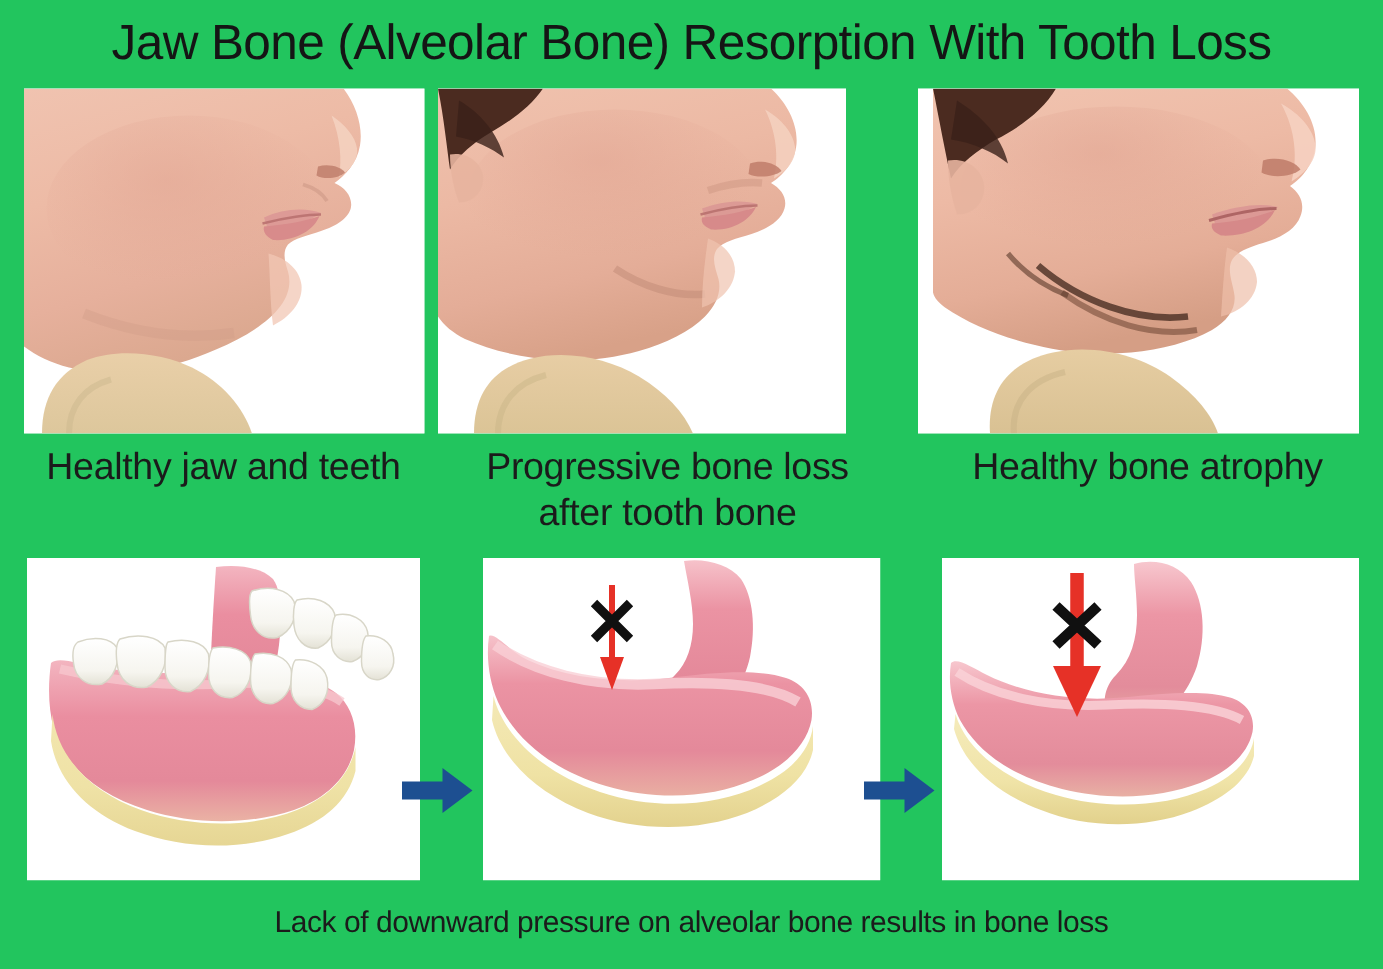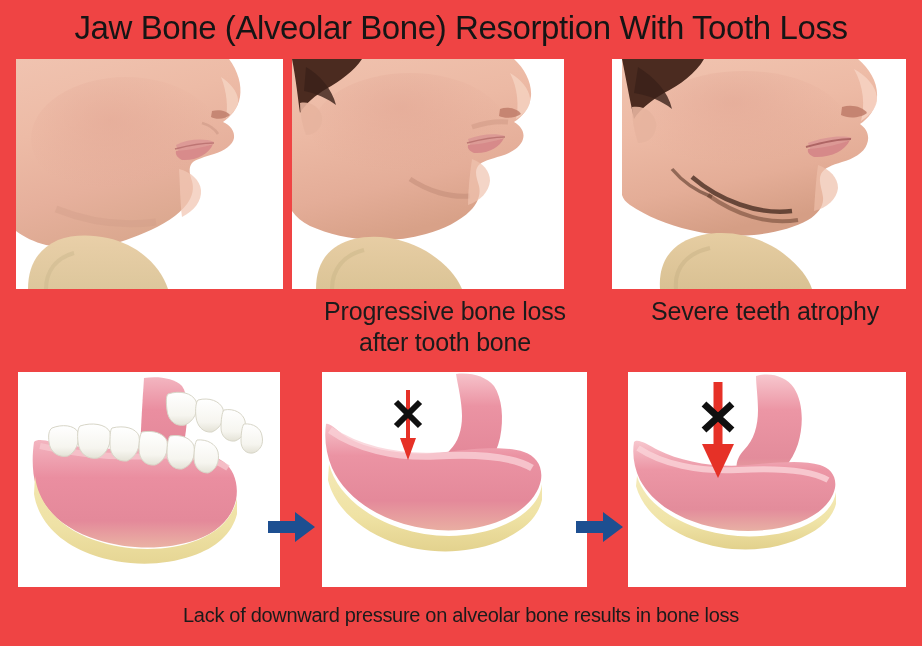--- a/index.html
+++ b/index.html
@@ -13,21 +13,21 @@
     height: 646px;
     overflow: hidden;
     font-family: "Liberation Sans", sans-serif;
     color: #1a1a1a;
     position: relative;
   }
   #figure {
     position: relative;
     width: 922px;
     height: 646px;
-    background: #ef4444;
+    background: #22c55e;
   }
   .title {
     position: absolute;
     left: 0;
     top: 8px;
     width: 922px;
     text-align: center;
     font-size: 33px;
     line-height: 40px;
     letter-spacing: -0.4px;
@@ -285,28 +285,31 @@
                  C203,136 204,120 206,106 Z" fill="#eebfaa" opacity="0.7"></path>
 
         <path d="M48,230 C46,200 62,182 90,176
                  C118,170 148,178 168,192
                  C186,205 196,218 200,230 Z" fill="url(#f3neck)"></path>
         <path d="M64,230 C62,208 76,194 98,189" stroke="#c7b285" stroke-width="4" fill="none" opacity="0.5"></path>
       </svg>
     </div>
   </div>
 
+  <div class="face-caption" style="left:8px; width:282px;">
+    <span>Healthy jaw and teeth</span>
+  </div>
 
   <div class="face-caption" style="left:300px; width:290px;">
     <span>Progressive bone loss</span>
     <span class="l2">after tooth bone</span>
   </div>
 
   <div class="face-caption" style="left:620px; width:290px;">
-    <span>Severe teeth atrophy</span>
+    <span>Healthy bone atrophy</span>
   </div>
 
   <div class="jaw-row">
 
     <div class="jaw-panel" style="left:18px; width:262px;">
       <svg width="262" height="215" viewBox="0 0 262 215" xmlns="http://www.w3.org/2000/svg">
         <defs>
           <linearGradient id="j1gum" x1="0" y1="0" x2="0" y2="1">
             <stop offset="0%" stop-color="#f3b5c0"></stop>
             <stop offset="35%" stop-color="#ea8ea0"></stop>

